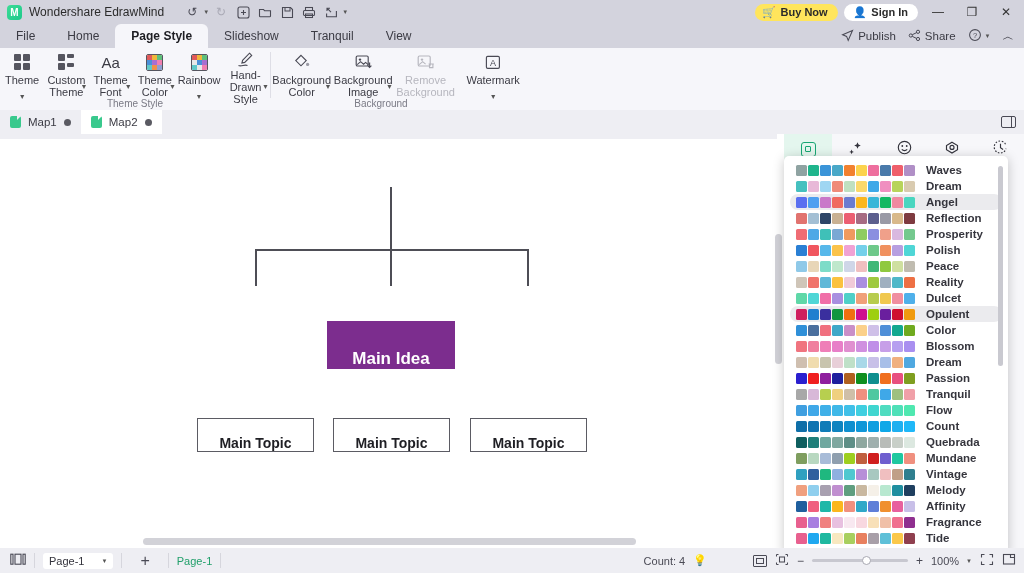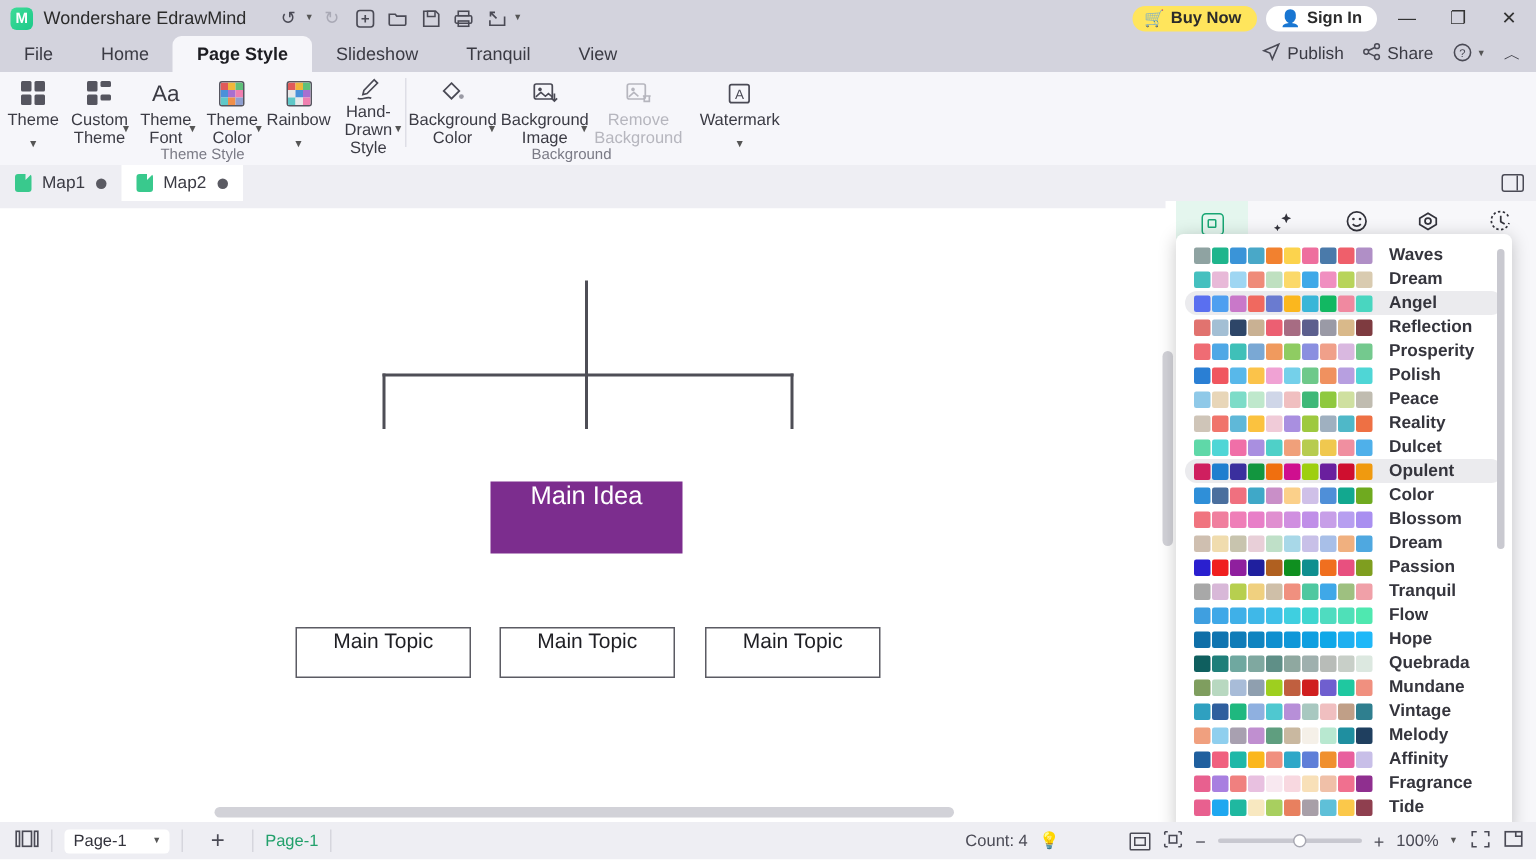--- a/index.html
+++ b/index.html
@@ -122,22 +122,22 @@
   .hscroll {
     position:absolute; left:143px; top:404px; width:493px; height:7px;
     background:#d2d2d8; border-radius:4px;
   }
   .vscroll {
     position:absolute; left:775px; top:100px; width:7px; height:130px;
     background:#d2d2d8; border-radius:4px;
   }
 
   
-  .node { position:absolute; display:flex; align-items:flex-start; justify-content:center;
-    font-weight:normal; }
+  .node { position:absolute; display:flex; align-items:flex-end; justify-content:center;
+    font-weight:bold; }
   .root {
     left:327px; top:182px; width:128px; height:48px;
     background:#7c2d8e; color:#ffffff; font-size:17px;
   }
   .topic {
     width:117px; height:34px; background:#ffffff; color:#1f1f24;
     border:1.5px solid #5b5b63; font-size:14px; top:279px;
   }
   .t1 { left:197px; }
   .t2 { left:333px; }
@@ -765,21 +765,21 @@
             <span class="sw" style="background: rgb(15, 116, 176);"></span>
             <span class="sw" style="background: rgb(15, 124, 184);"></span>
             <span class="sw" style="background: rgb(15, 132, 192);"></span>
             <span class="sw" style="background: rgb(15, 143, 207);"></span>
             <span class="sw" style="background: rgb(15, 151, 216);"></span>
             <span class="sw" style="background: rgb(15, 159, 224);"></span>
             <span class="sw" style="background: rgb(15, 168, 232);"></span>
             <span class="sw" style="background: rgb(31, 176, 240);"></span>
             <span class="sw" style="background: rgb(31, 184, 248);"></span>
           </div>
-          <span class="theme-name">Hope</span>
+          <span class="theme-name">Count</span>
         </div>
         <div class="theme-row">
           <div class="swatches">
             <span class="sw" style="background: rgb(15, 95, 95);"></span>
             <span class="sw" style="background: rgb(31, 127, 122);"></span>
             <span class="sw" style="background: rgb(111, 168, 160);"></span>
             <span class="sw" style="background: rgb(127, 168, 160);"></span>
             <span class="sw" style="background: rgb(95, 143, 135);"></span>
             <span class="sw" style="background: rgb(143, 168, 160);"></span>
             <span class="sw" style="background: rgb(159, 176, 174);"></span>

